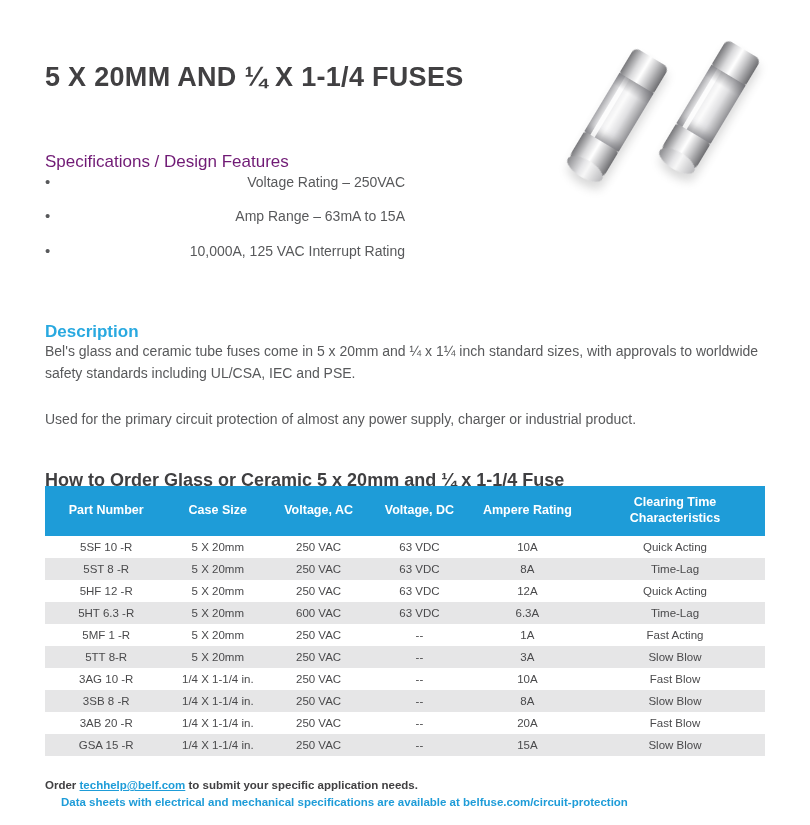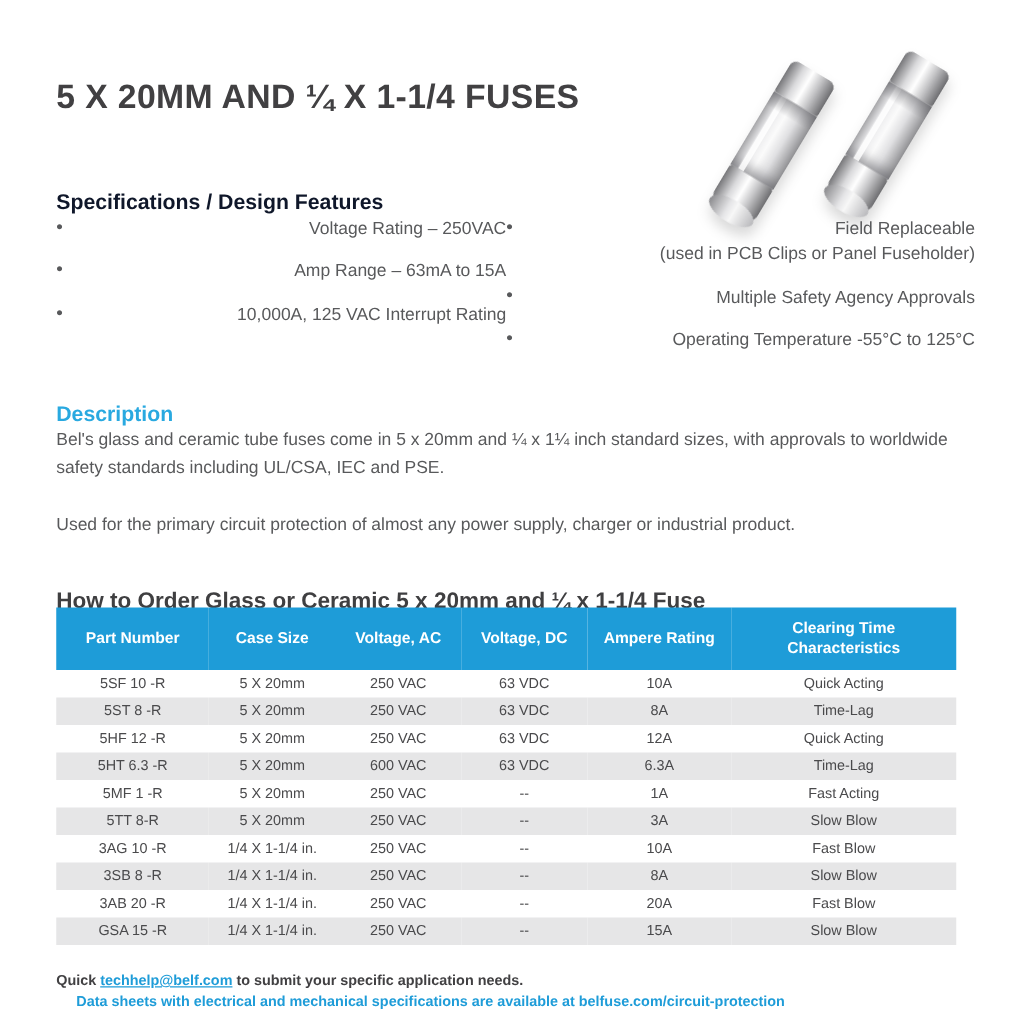--- a/index.html
+++ b/index.html
@@ -47,21 +47,21 @@
     background:rgba(255,255,255,0.85);
   }
   .glass::after {
     content:""; position:absolute; left:0; right:0; top:0; height:13px;
     background:linear-gradient(to bottom, rgba(80,80,86,0.5), rgba(0,0,0,0));
   }
 
   
   .spec-heading {
     position:absolute; left:45px; top:138px;
-    font-size:17px; font-weight:bold; color:#0f172a;
+    font-size:17px; font-weight:normal; color:#701a75;
   }
   .spec-columns { position:absolute; left:45px; top:172px; width:735px; display:flex; }
   .spec-col { margin:0; padding:0; list-style:none;text-align:right; }
   .spec-col-left  { width:360px; }
   .spec-col-right { width:375px; }
   .spec-col li {
     position:relative; padding-left:15px; margin-bottom:14px;
     font-size:14px; line-height:1.45; color:#58595B;
   }
   .spec-col li::before { content:"\2022"; position:absolute; left:0; top:-1px; font-size:15px; }
@@ -122,28 +122,20 @@
     </div>
   </div>
 
   <h2 class="spec-heading">Specifications / Design Features</h2>
 
   <div class="spec-columns">
     <ul class="spec-col spec-col-left">
       <li>Voltage Rating – 250VAC</li>
       <li>Amp Range – 63mA to 15A</li>
       <li>10,000A, 125 VAC Interrupt Rating</li>
-    </ul>
-    <ul class="spec-col spec-col-right">
-      <li>
-        <span>Field Replaceable</span>
-        <span class="sub-line">(used in PCB Clips or Panel Fuseholder)</span>
-      </li>
-      <li>Multiple Safety Agency Approvals</li>
-      <li>Operating Temperature -55°C to 125°C</li>
     </ul>
   </div>
 
   <h2 class="desc-heading">Description</h2>
 
   <div class="desc-body">
     <p>Bel's glass and ceramic tube fuses come in 5 x 20mm and ¼ x 1¼ inch standard sizes, with approvals to worldwide safety standards including UL/CSA, IEC and PSE.</p>
     <p>Used for the primary circuit protection of almost any power supply, charger or industrial product.</p>
   </div>
 
@@ -246,17 +238,17 @@
           <td>1/4 X 1-1/4 in.</td>
           <td>250 VAC</td>
           <td>--</td>
           <td>15A</td>
           <td>Slow Blow</td>
         </tr>
       </tbody>
   </table>
 
   <div class="footer">
-    <div class="footer-line1"><span>Quick </span><a href="#">techhelp@belf.com</a><span> to submit your specific application needs.</span></div>
+    <div class="footer-line1"><span>Order </span><a href="#">techhelp@belf.com</a><span> to submit your specific application needs.</span></div>
     <div class="footer-line2">Data sheets with electrical and mechanical specifications are available at belfuse.com/circuit-protection</div>
   </div>
 
 </div>
 
 </body></html>

